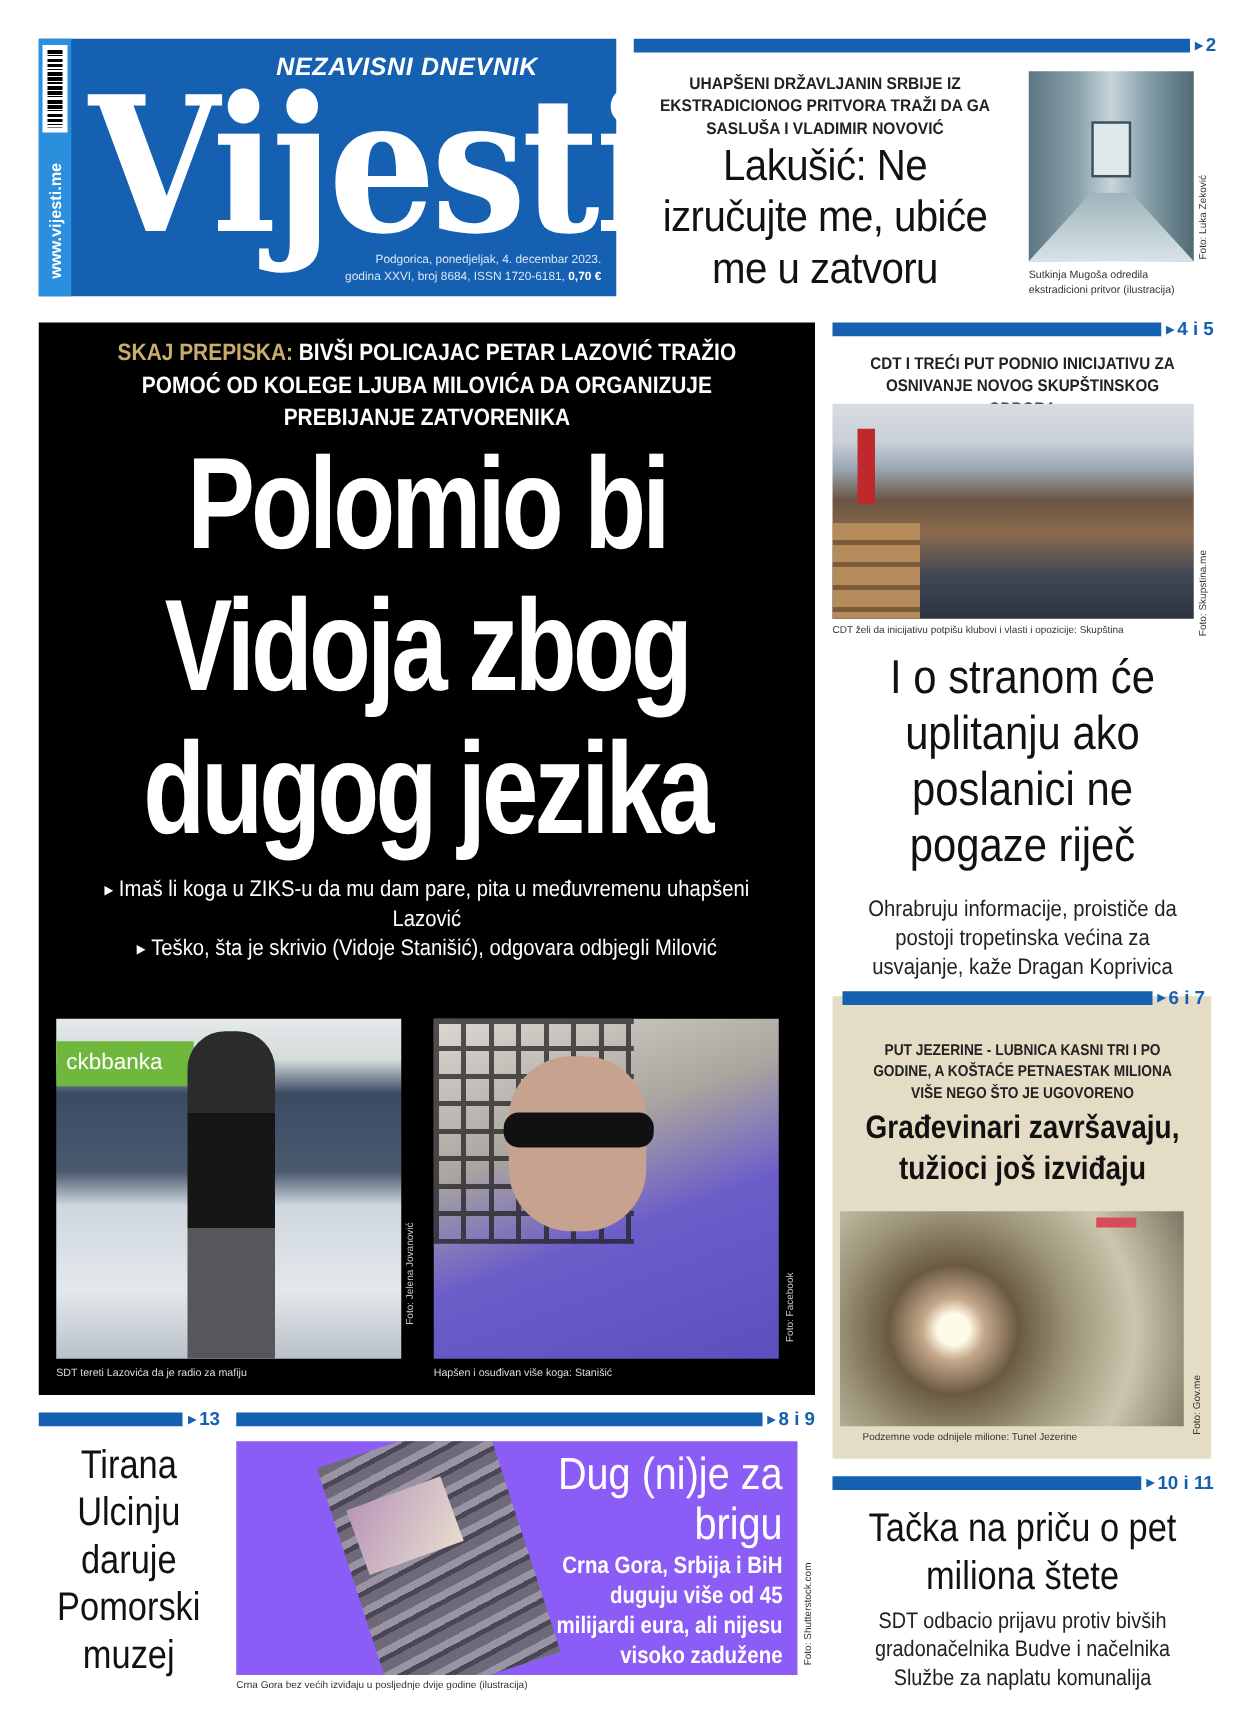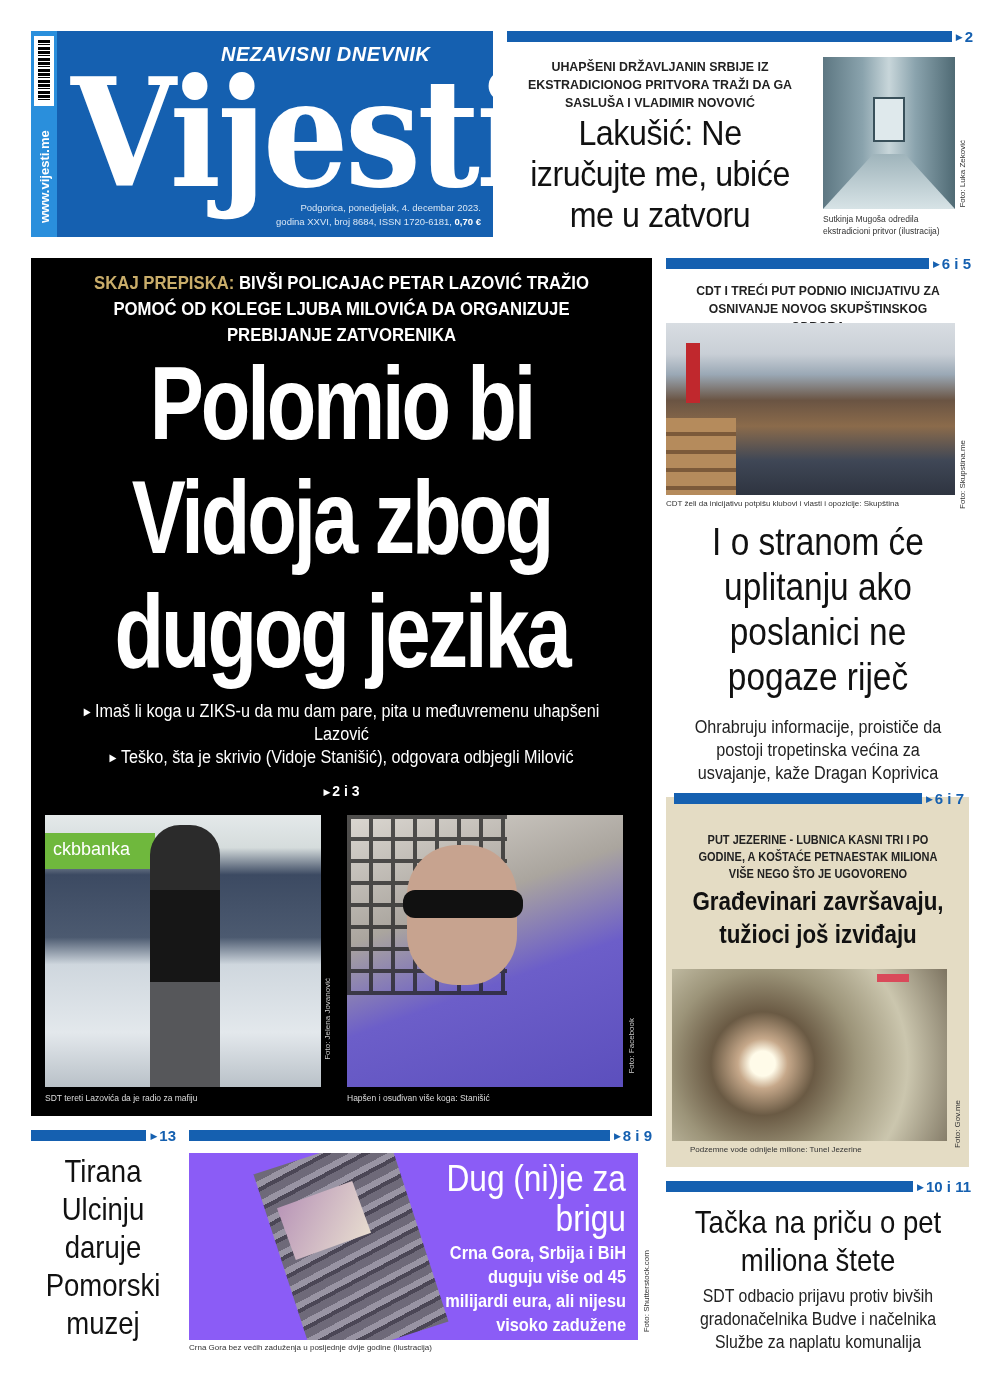--- a/index.html
+++ b/index.html
@@ -138,41 +138,40 @@
   </div>
   <div class="abs main-head">
     <div>Polomio bi</div>
     <div>Vidoja zbog</div>
     <div>dugog jezika</div>
   </div>
   <div class="abs main-bullets">
     <div class="b">Imaš li koga u ZIKS-u da mu dam pare, pita u međuvremenu uhapšeni Lazović</div>
     <div class="b">Teško, šta je skrivio (Vidoje Stanišić), odgovara odbjegli Milović</div>
   </div>
-  <div class="abs main-pages"><span>2 i 3</span></div>
 
   <div class="abs ph1">
     <div class="bank">ckbbanka</div>
     <div class="person"></div>
   </div>
   <div class="abs cred cred1">Foto: Jelena Jovanović</div>
   <div class="abs ph-cap cap1">SDT tereti Lazovića da je radio za mafiju</div>
 
   <div class="abs ph2">
     <div class="grid"></div>
     <div class="face"></div>
     <div class="glasses"></div>
   </div>
   <div class="abs cred cred2">Foto: Facebook</div>
   <div class="abs ph-cap cap2">Hapšen i osuđivan više koga: Stanišić</div>
 </div>
 
 <div class="abs secbar" style="left:666px; top:258px; width:305px;">
   <div class="line"></div>
-  <span class="pg">6 i 5</span>
+  <span class="pg">4 i 5</span>
 </div>
 <div class="abs r1-kicker">CDT I TREĆI PUT PODNIO INICIJATIVU ZA OSNIVANJE NOVOG SKUPŠTINSKOG ODBORA</div>
 <div class="abs r1-photo">
   <div class="flag"></div>
   <div class="desk"></div>
 </div>
 <div class="abs r1-cred">Foto: Skupstina.me</div>
 <div class="abs r1-cap">CDT želi da inicijativu potpišu klubovi i vlasti i opozicije: Skupština</div>
 <div class="abs r1-head">I o stranom će uplitanju ako poslanici ne pogaze riječ</div>
 <div class="abs r1-sub">Ohrabruju informacije, proističe da postoji tropetinska većina za usvajanje, kaže Dragan Koprivica</div>
@@ -207,13 +206,13 @@
   <div class="line"></div>
   <span class="pg">8 i 9</span>
 </div>
 <div class="abs bm-box">
   <div class="bm-money"></div>
   <div class="bm-note"></div>
   <div class="abs bm-head" style="width:250px;">Dug (ni)je za brigu</div>
   <div class="abs bm-sub" style="width:230px;">Crna Gora, Srbija i BiH duguju više od 45 milijardi eura, ali nijesu visoko zadužene države...</div>
 </div>
 <div class="abs bm-cred">Foto: Shutterstock.com</div>
-<div class="abs bm-cap">Crna Gora bez većih zaduženja u posljednje dvije godine (ilustracija)</div>
+<div class="abs bm-cap">Crna Gora bez većih izviđaju u posljednje dvije godine (ilustracija)</div>
 
 </body></html>

